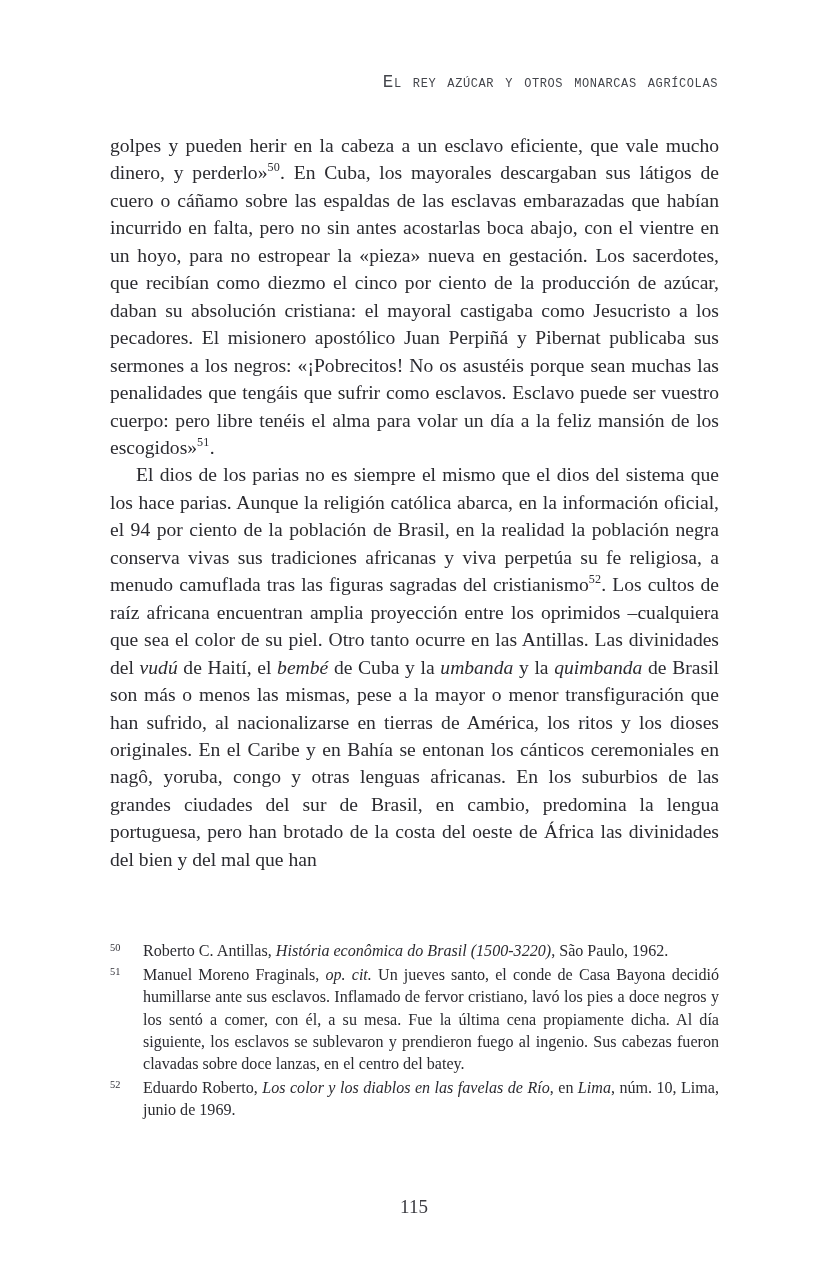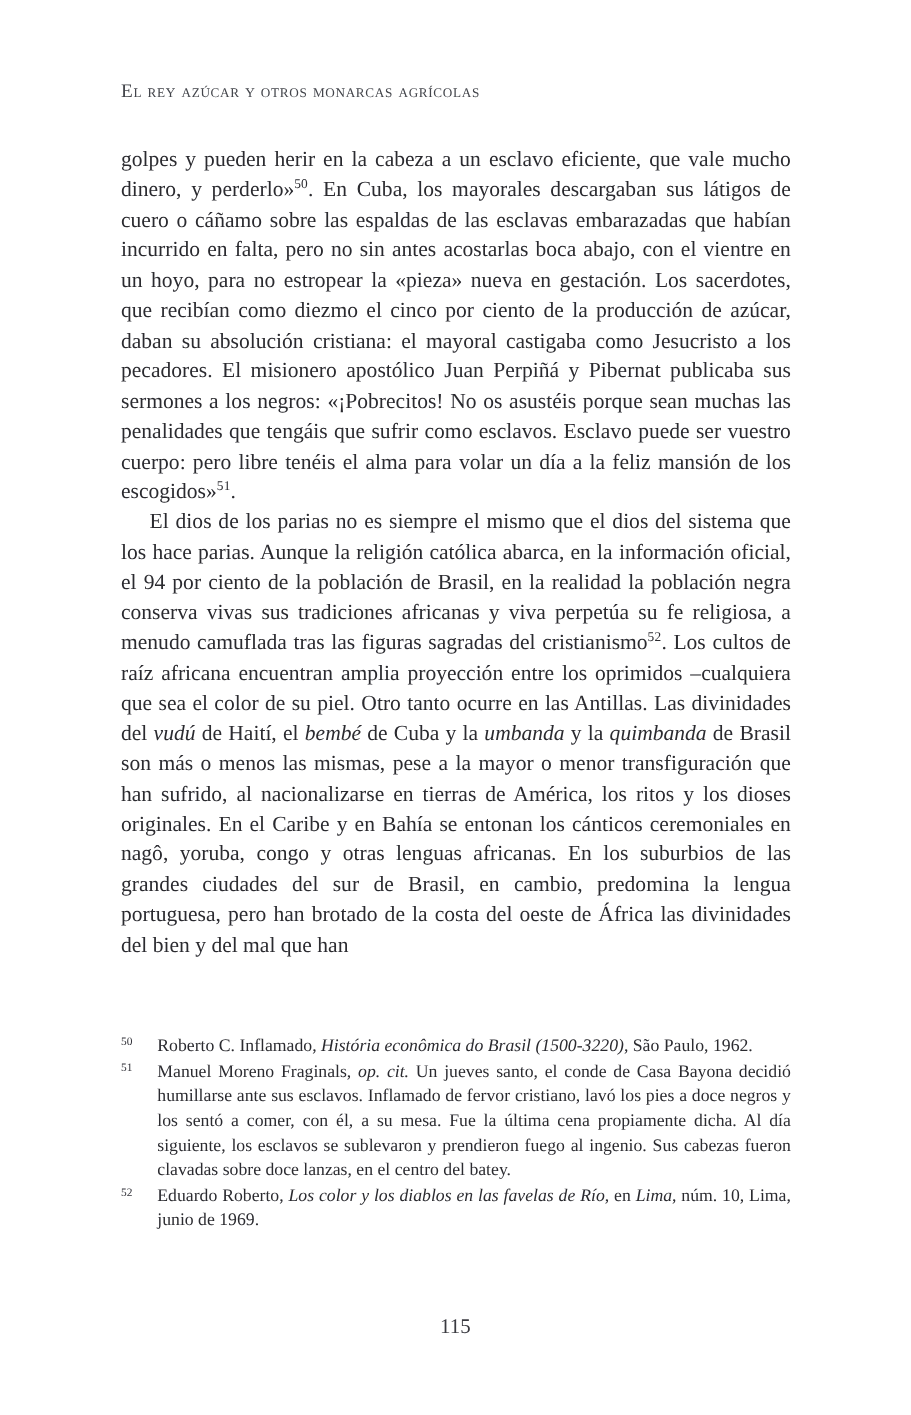--- a/index.html
+++ b/index.html
@@ -24,22 +24,22 @@
     height: 1286px;
     box-sizing: border-box;
   }
 
   
   .running-head {
     position: absolute;
     top: 72px;
     left: 110px;
     width: 608px;
-    text-align: left;
-    font-family: Liberation Serif, serif;
+    text-align: right;
+    font-family: Liberation Mono, monospace;
     font-variant: small-caps;
     font-size: 17.5px;
     letter-spacing: 0.6px;
     color: #43454b;
     white-space: nowrap;
   }
 
   
   .textblock {
     position: absolute;
@@ -117,21 +117,21 @@
   <div class="textblock">
 
     <p class="body"><span>golpes y pueden herir en la cabeza a un esclavo eficiente, que vale mucho dinero, y perderlo»</span><sup class="fnref">50</sup><span>. En Cuba, los mayorales descargaban sus látigos de cuero o cáñamo sobre las espaldas de las esclavas embarazadas que habían incurrido en falta, pero no sin antes acostarlas boca abajo, con el vientre en un hoyo, para no estropear la «pieza» nueva en gestación. Los sacerdotes, que recibían como diezmo el cinco por ciento de la producción de azúcar, daban su absolución cristiana: el mayoral castigaba como Jesucristo a los pecadores. El misionero apostólico Juan Perpiñá y Pibernat publicaba sus sermones a los negros: «¡Pobrecitos! No os asustéis porque sean muchas las penalidades que tengáis que sufrir como esclavos. Esclavo puede ser vuestro cuerpo: pero libre tenéis el alma para volar un día a la feliz mansión de los escogidos»</span><sup class="fnref">51</sup><span>.</span></p>
 
     <p class="body indent"><span>El dios de los parias no es siempre el mismo que el dios del sistema que los hace parias. Aunque la religión católica abarca, en la información oficial, el 94 por ciento de la población de Brasil, en la realidad la población negra conserva vivas sus tradiciones africanas y viva perpetúa su fe religiosa, a menudo camuflada tras las figuras sagradas del cristianismo</span><sup class="fnref">52</sup><span>. Los cultos de raíz africana encuentran amplia proyección entre los oprimidos –cualquiera que sea el color de su piel. Otro tanto ocurre en las Antillas. Las divinidades del </span><i>vudú</i><span> de Haití, el </span><i>bembé</i><span> de Cuba y la </span><i>umbanda</i><span> y la </span><i>quimbanda</i><span> de Brasil son más o menos las mismas, pese a la mayor o menor transfiguración que han sufrido, al nacionalizarse en tierras de América, los ritos y los dioses originales. En el Caribe y en Bahía se entonan los cánticos ceremoniales en nagô, yoruba, congo y otras lenguas africanas. En los suburbios de las grandes ciudades del sur de Brasil, en cambio, predomina la lengua portuguesa, pero han brotado de la costa del oeste de África las divinidades del bien y del mal que han</span></p>
 
   </div>
 
   <div class="footnotes">
 
-    <p class="footnote"><span class="fn-num">50</span><span>Roberto C. Inflamado, </span><i>História econômica do Brasil (1500-3220)</i><span>, São Paulo, 1962.</span></p>
+    <p class="footnote"><span class="fn-num">50</span><span>Roberto C. Antillas, </span><i>História econômica do Brasil (1500-3220)</i><span>, São Paulo, 1962.</span></p>
 
     <p class="footnote"><span class="fn-num">51</span><span>Manuel Moreno Fraginals, </span><i>op. cit.</i><span> Un jueves santo, el conde de Casa Bayona decidió humillarse ante sus esclavos. Inflamado de fervor cristiano, lavó los pies a doce negros y los sentó a comer, con él, a su mesa. Fue la última cena propiamente dicha. Al día siguiente, los esclavos se sublevaron y prendieron fuego al ingenio. Sus cabezas fueron clavadas sobre doce lanzas, en el centro del batey.</span></p>
 
     <p class="footnote"><span class="fn-num">52</span><span>Eduardo Roberto, </span><i>Los color y los diablos en las favelas de Río</i><span>, en </span><i>Lima</i><span>, núm. 10, Lima, junio de 1969.</span></p>
 
   </div>
 
   <div class="folio">115</div>
 
 </div>

